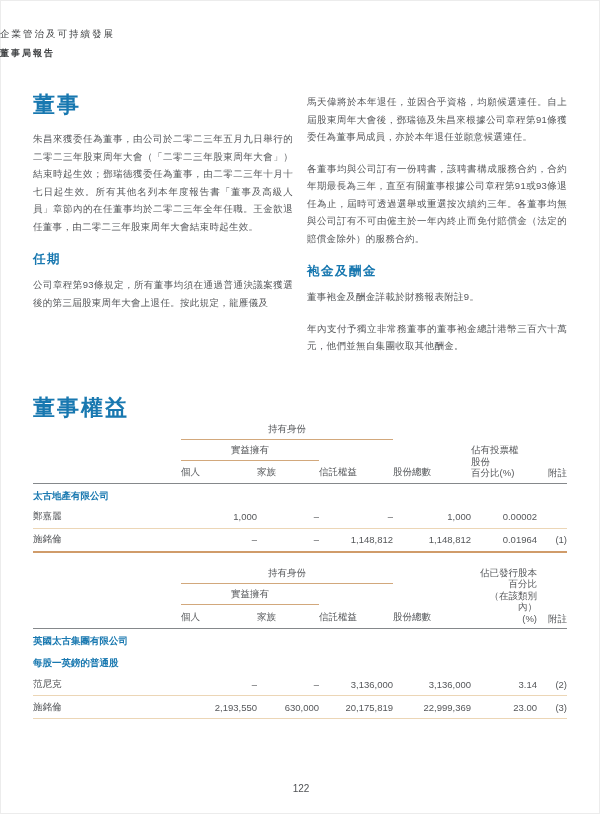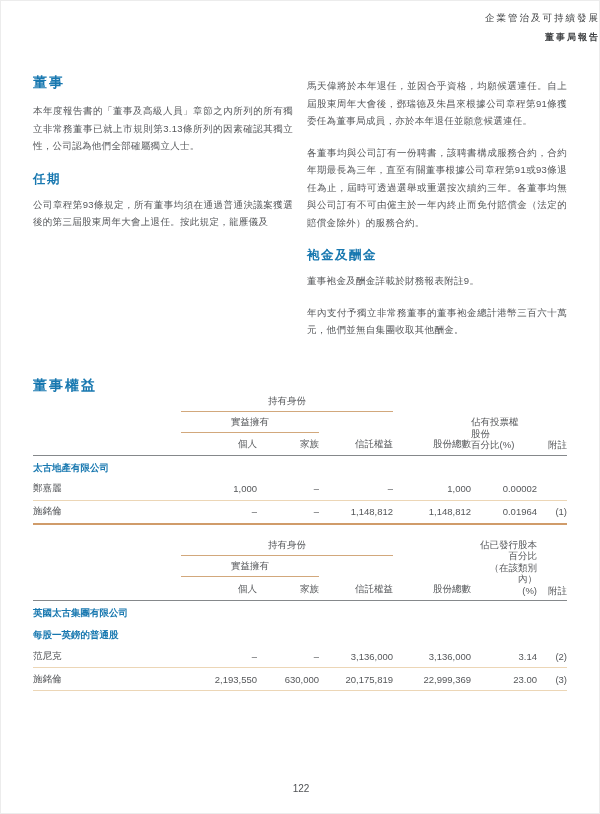--- a/index.html
+++ b/index.html
@@ -9,43 +9,43 @@
     width: 600px;
     height: 814px;
     margin: 0 auto;
     background: #ffffff;
     box-shadow: inset 0 0 0 1px #ececec;
     font-family: "Liberation Sans", "DejaVu Sans", sans-serif;
     color: #4f5154;
     overflow: hidden;
   }
   
-  .doc-header { padding-top: 12px; text-align: right; }
+  .doc-header { padding-top: 28px; text-align: left; }
   .doc-header .l1 { font-size: 9.5px; letter-spacing: 2px; color: #3f4143; }
   .doc-header .l2 { font-size: 9px; letter-spacing: 2px; color: #3f4143; margin-top: 6px; font-weight: 700; }
 
   
   .columns { display: flex; gap: 14px; padding: 0 33px; margin-top: 30px; }
   .col { flex: 1 1 0; min-width: 0; }
-  .h-lg { margin: 0 0 10px 0; font-size: 14px; letter-spacing: 2px; font-weight: 700; color: #1878b0; }
+  .h-lg { margin: 0 0 10px 0; font-size: 22px; letter-spacing: 2px; font-weight: 700; color: #1878b0; }
   .h-md { margin: 16px 0 8px 0; font-size: 12.5px; letter-spacing: 1.5px; font-weight: 700; color: #1878b0; }
   p.body { margin: 0 0 14px 0; font-size: 9.5px; line-height: 17.5px; text-align: justify; letter-spacing: 0.3px; color: #55575a; }
   .col .rc-first { margin-top: 3px; }
 
   
   .interests { padding: 0 33px; margin-top: 24px; }
   .interests .h-lg { margin-bottom: 0; }
   .interests p.body { margin-bottom: 16px; }
 
   table.htable { width: 100%; border-collapse: collapse; table-layout: fixed; font-size: 9.5px; }
   table.htable.second { margin-top: 14px; }
   td { padding: 0; }
   .span-head { text-align: center; color: #55575a; padding-bottom: 3px; border-bottom: 1px solid #d2a87c; }
   tr.hr2 td.span-head { padding-top: 4px; }
-  .col-head { text-align: right; color: #55575a; padding-top: 5px; padding-bottom: 4px; vertical-align: bottom; }
+  .col-head { text-align: left; color: #55575a; padding-top: 5px; padding-bottom: 4px; vertical-align: bottom; }
   .multi-head { text-align: right; color: #55575a; vertical-align: bottom; padding-bottom: 4px; line-height: 11.5px; }
   .multi-head.centered { text-align: left; }
   .preline { white-space: pre-line; }
   tr.hr3 td, td.spanv { border-bottom: 1px solid #85888b; }
   tr.section-row td { color: #1878b0; font-weight: 700; text-align: left; padding: 6px 0 3px 0; }
   tr.data-row td { padding: 4.5px 0; border-bottom: 1px solid #ecd6b6; color: #55575a; }
   tr.data-row td.num, td.note { text-align: right; }
   tr.data-row.last td { border-bottom: 2px solid #d09c6a; }
   .footer { position: absolute; bottom: 20px; left: 1px; width: 100%; text-align: center; font-size: 10px; color: #4f5154; }
 </style>
@@ -55,21 +55,21 @@
 <div class="page">
 
   <div class="doc-header">
     <div class="l1">企業管治及可持續發展</div>
     <div class="l2">董事局報告</div>
   </div>
 
   <div class="columns">
     <div class="col">
       <h2 class="h-lg">董事</h2>
-      <p class="body">本年度報告書的「董事及高級人員」章節之內所列的所有獨立非常務董事已就上市規則第3.13條所列的因素確認其獨立性，公司認為他們全部確屬獨立人士。</p>
+      <p class="body">朱昌來獲委任為董事，由公司於二零二三年五月九日舉行的二零二三年股東周年大會（「二零二三年股東周年大會」）結束時起生效；鄧瑞德獲委任為董事，由二零二三年十月十七日起生效。所有其他名列本年度報告書「董事及高級人員」章節內的在任董事均於二零二三年全年任職。王金歆退任董事，由二零二三年股東周年大會結束時起生效。</p>
       <h3 class="h-md">任期</h3>
       <p class="body">公司章程第93條規定，所有董事均須在通過普通決議案獲選後的第三屆股東周年大會上退任。按此規定，龍雁儀及</p>
     </div>
     <div class="col">
       <p class="body rc-first">馬天偉將於本年退任，並因合乎資格，均願候選連任。自上屆股東周年大會後，鄧瑞德及朱昌來根據公司章程第91條獲委任為董事局成員，亦於本年退任並願意候選連任。</p>
       <p class="body">各董事均與公司訂有一份聘書，該聘書構成服務合約，合約年期最長為三年，直至有關董事根據公司章程第91或93條退任為止，屆時可透過選舉或重選按次續約三年。各董事均無與公司訂有不可由僱主於一年內終止而免付賠償金（法定的賠償金除外）的服務合約。</p>
       <h3 class="h-md">袍金及酬金</h3>
       <p class="body">董事袍金及酬金詳載於財務報表附註9。</p>
       <p class="body">年內支付予獨立非常務董事的董事袍金總計港幣三百六十萬元，他們並無自集團收取其他酬金。</p>
     </div>

